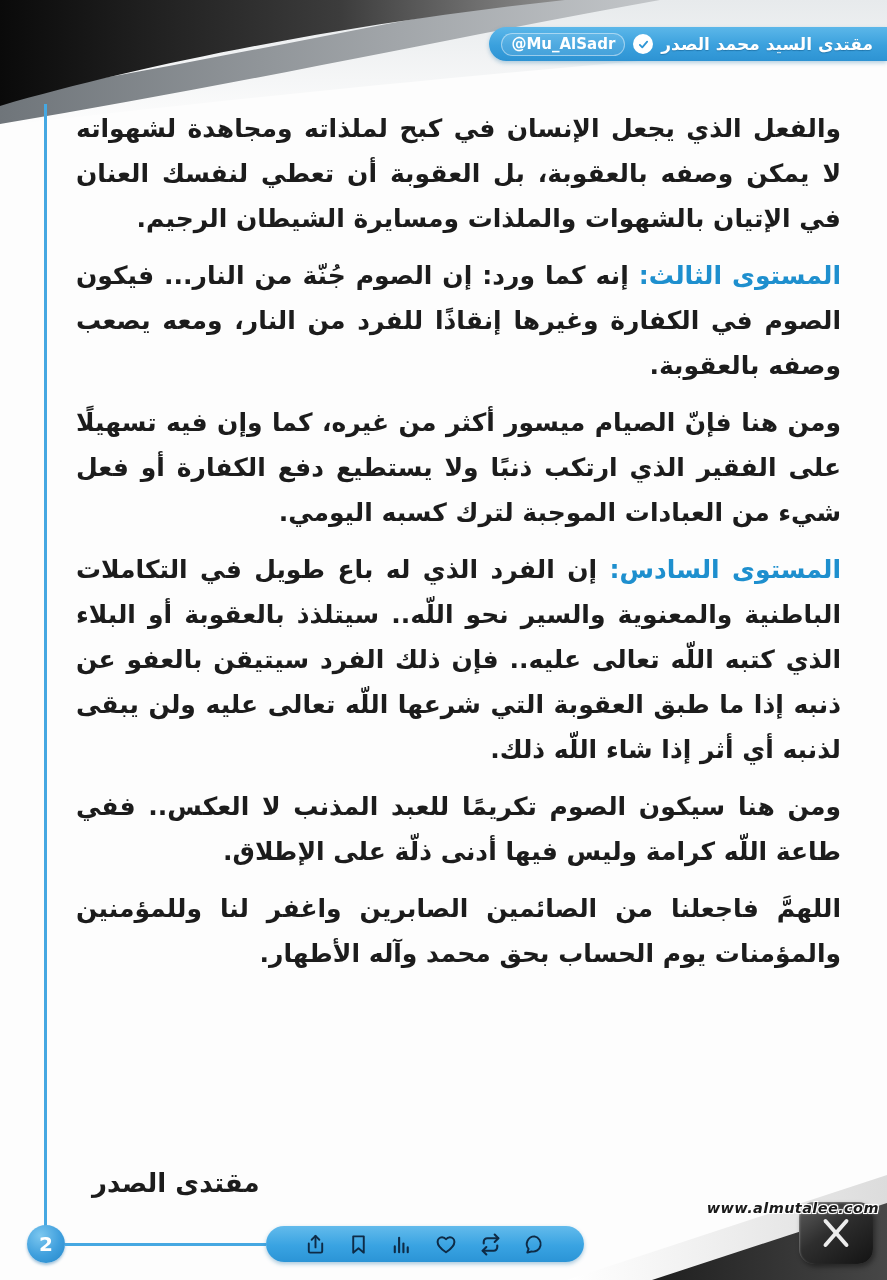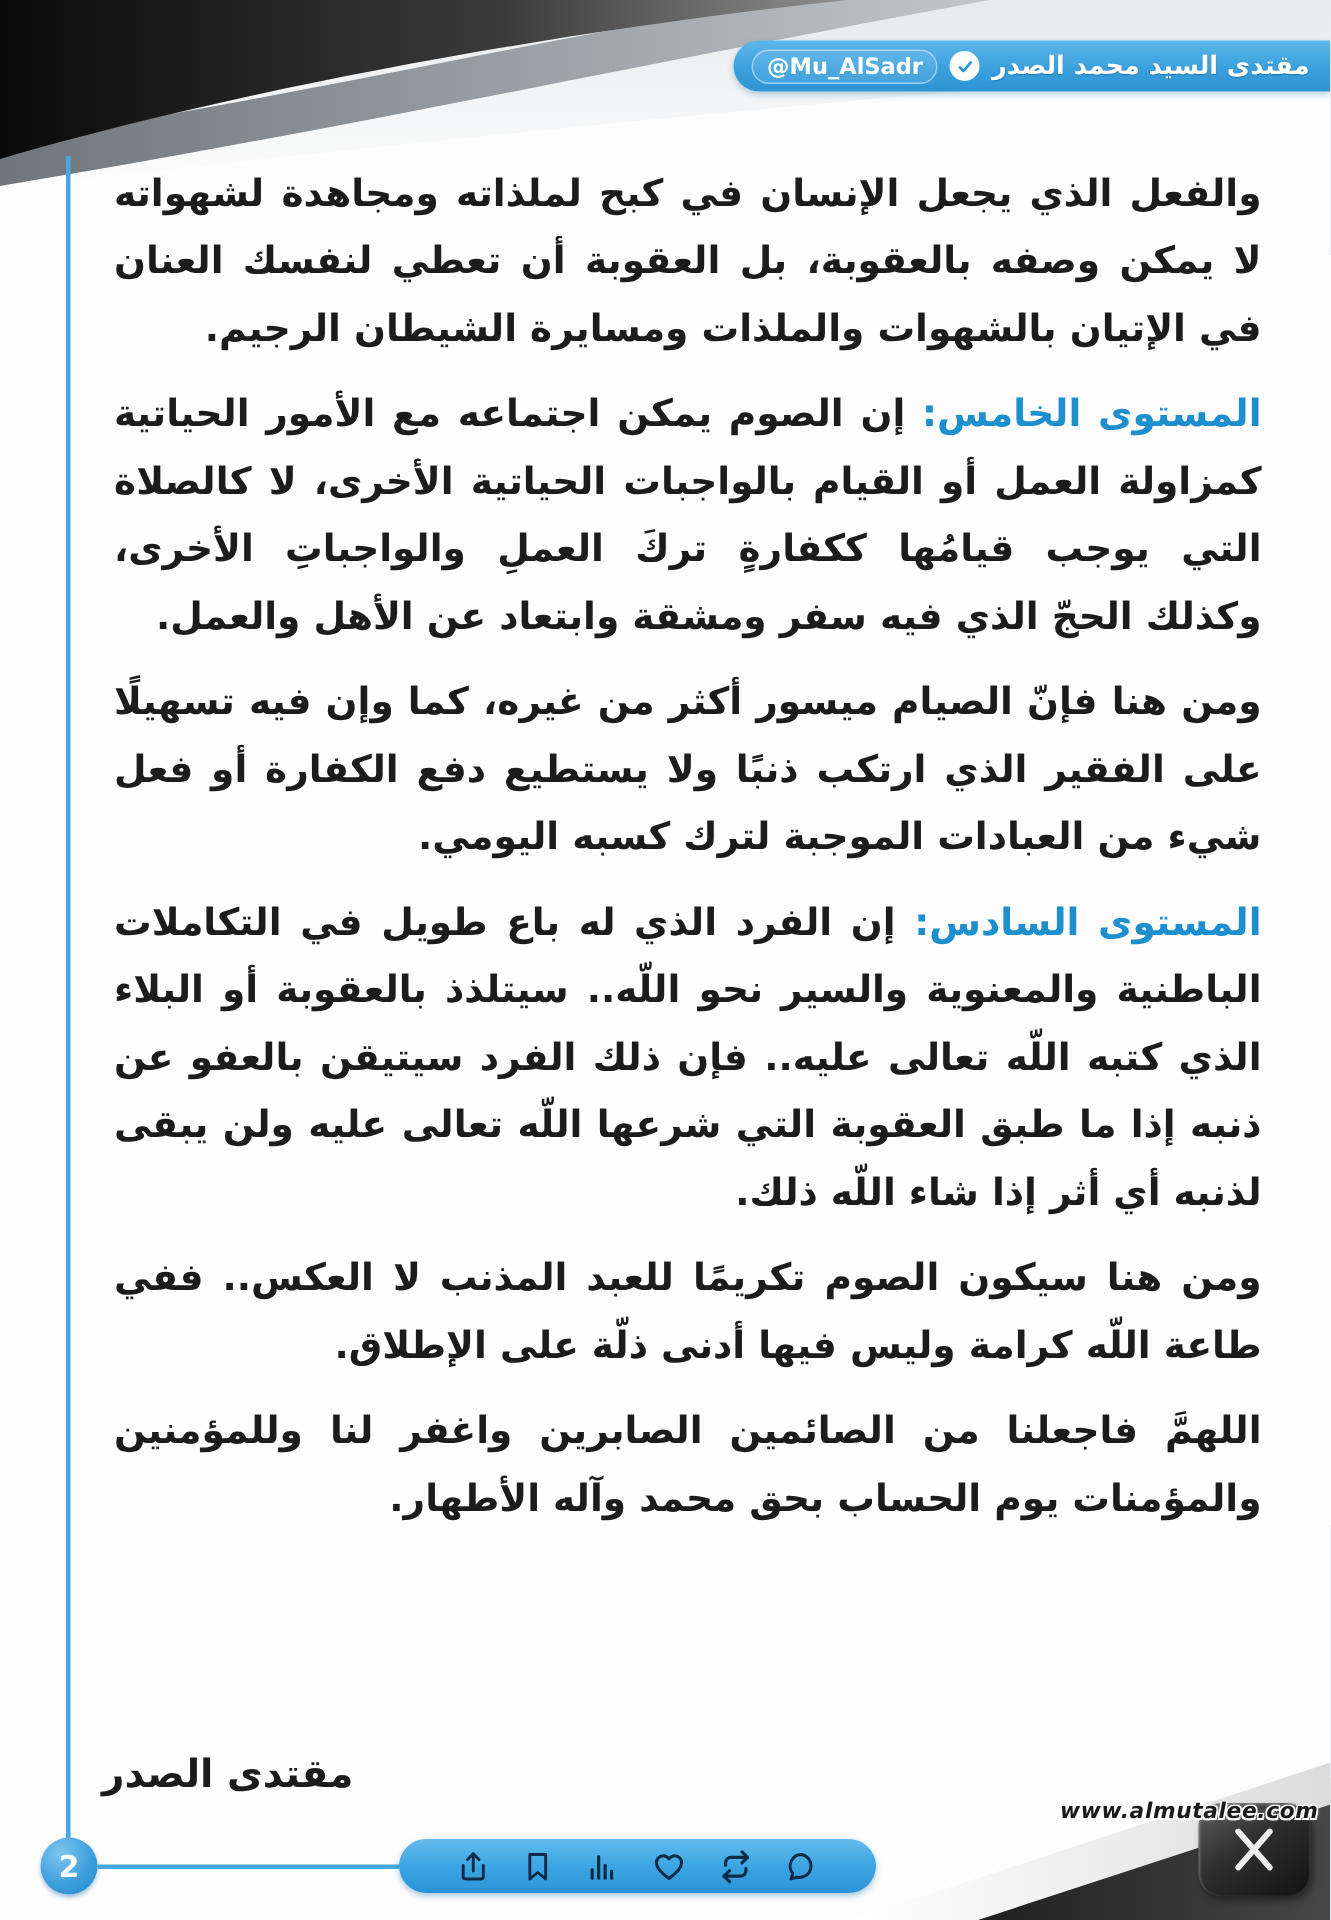--- a/index.html
+++ b/index.html
@@ -34,21 +34,21 @@
     background:#46a8e2;}
   .body-text{
     position:absolute;top:94px;right:34px;left:64px;direction:rtl;
     text-align:justify;color:#1c1c1c;font-weight:bold;
     font-size:25px;line-height:1.8;letter-spacing:0;
   }
   .body-text p{margin:12px;}
   .level-heading{color:#1e8fce;}
   .signature{
     position:absolute;left:0;top:1168px;width:400px;direction:rtl;
-    text-align:left;padding-left:68px;box-sizing:border-box;
+    text-align:left;padding-left:92px;box-sizing:border-box;
     color:#1c1c1c;font-weight:bold;font-size:26px;
   }
   
   .page-circle{
     position:absolute;left:27px;top:1225px;width:38px;height:38px;border-radius:50%;
     background:radial-gradient(circle at 35% 28%,#7cc7ef 0%,#3f9fdd 55%,#2487c9 100%);
     display:flex;align-items:center;justify-content:center;
     color:#fff;font-weight:bold;font-size:20px;
     box-shadow:0 2px 3px rgba(30,110,170,.4);
   }
@@ -115,21 +115,21 @@
           <path d="M3.5 8.5l3 3 6-7" fill="none" stroke="#2e96d6" stroke-width="2.2" stroke-linecap="round" stroke-linejoin="round"></path>
         </svg>
     </span>
     <span class="handle-pill">@Mu_AlSadr</span>
   </div>
 
   <div class="margin-line"></div>
 
   <div class="body-text">
       <p>والفعل الذي يجعل الإنسان في كبح لملذاته ومجاهدة لشهواته لا يمكن وصفه بالعقوبة، بل العقوبة أن تعطي لنفسك العنان في الإتيان بالشهوات والملذات ومسايرة الشيطان الرجيم.</p>
-      <p><span class="level-heading">المستوى الخامس: </span>إن الصوم يمكن اجتماعه مع الأمور الحياتية كمزاولة العمل أو القيام بالواجبات الحياتية الأخرى، لا كالصلاة التي يوجب قيامُها ككفارةٍ تركَ العملِ والواجباتِ الأخرى، وكذلك الحجّ الذي فيه سفر ومشقة وابتعاد عن الأهل والعمل.</p>
+      <p><span class="level-heading">المستوى الثالث: </span>إنه كما ورد: إن الصوم جُنّة من النار... فيكون الصوم في الكفارة وغيرها إنقاذًا للفرد من النار، ومعه يصعب وصفه بالعقوبة.</p>
       <p>ومن هنا فإنّ الصيام ميسور أكثر من غيره، كما وإن فيه تسهيلًا على الفقير الذي ارتكب ذنبًا ولا يستطيع دفع الكفارة أو فعل شيء من العبادات الموجبة لترك كسبه اليومي.</p>
       <p><span class="level-heading">المستوى السادس: </span>إن الفرد الذي له باع طويل في التكاملات الباطنية والمعنوية والسير نحو اللّه.. سيتلذذ بالعقوبة أو البلاء الذي كتبه اللّه تعالى عليه.. فإن ذلك الفرد سيتيقن بالعفو عن ذنبه إذا ما طبق العقوبة التي شرعها اللّه تعالى عليه ولن يبقى لذنبه أي أثر إذا شاء اللّه ذلك.</p>
       <p>ومن هنا سيكون الصوم تكريمًا للعبد المذنب لا العكس.. ففي طاعة اللّه كرامة وليس فيها أدنى ذلّة على الإطلاق.</p>
       <p>اللهمَّ فاجعلنا من الصائمين الصابرين واغفر لنا وللمؤمنين والمؤمنات يوم الحساب بحق محمد وآله الأطهار.</p>
     </div>
 
   <div class="signature">مقتدى الصدر</div>
 
   <div class="page-circle">
     <span>2</span>

